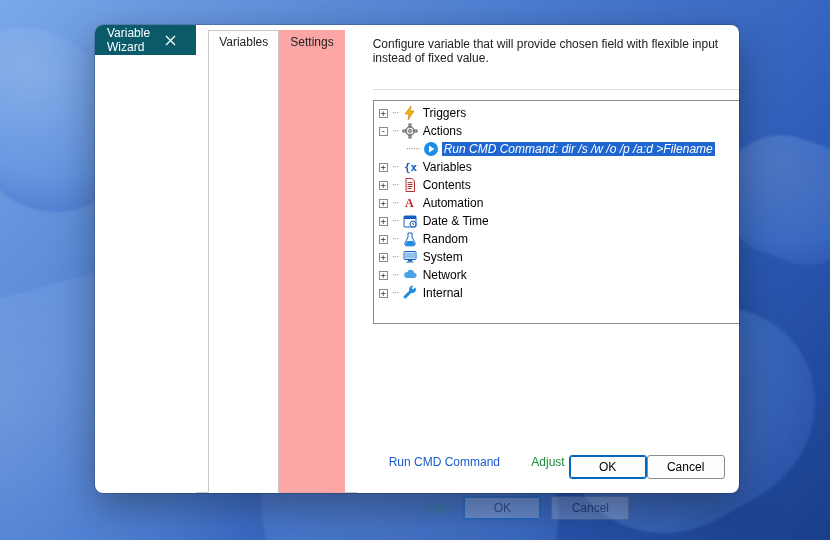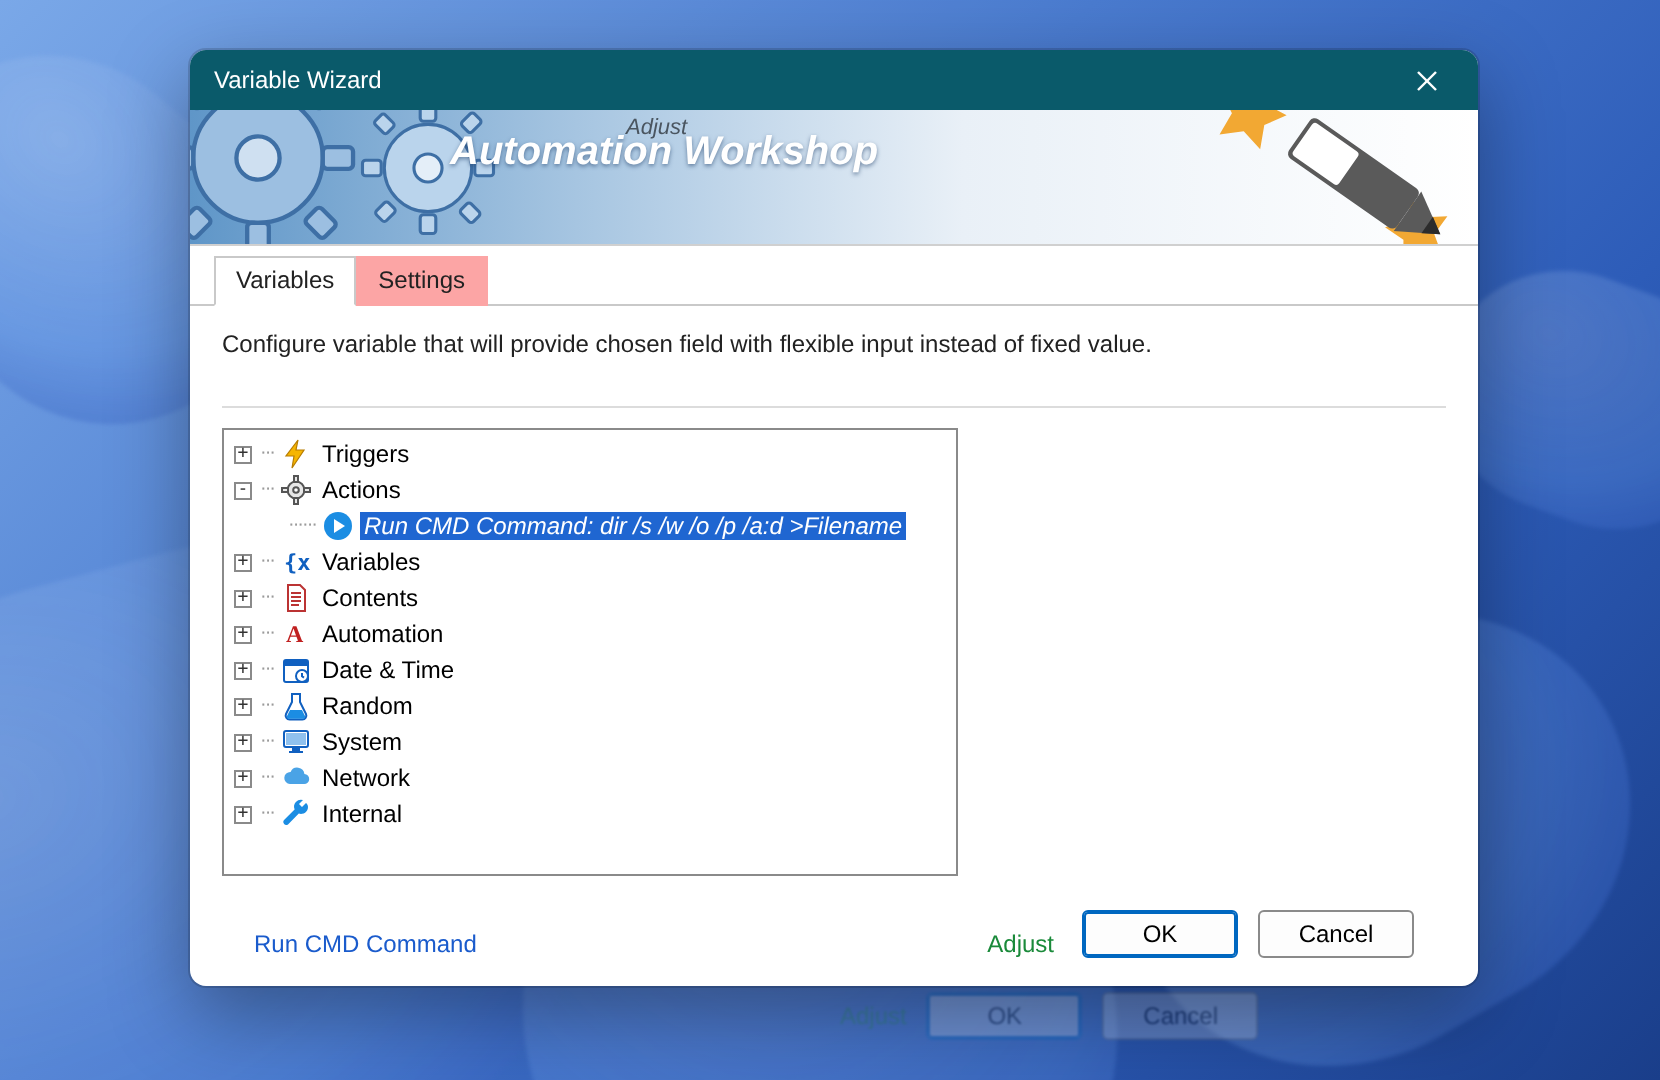--- a/index.html
+++ b/index.html
@@ -26,21 +26,21 @@
   .p5 { width: 200px; height: 160px; left: -60px; top: 40px; transform: rotate(40deg);}
 
   .window {
     position: absolute;
     left: 95px; top: 25px;
     width: 644px; height: 468px;
     background: #fff;
     border-radius: 8px;
     box-shadow: 0 14px 40px rgba(0,0,0,0.35), 0 0 0 1px rgba(0,0,0,0.15);
     display: flex;
-    flex-direction: column;
+    flex-direction: row;
     overflow: hidden;
   }
   .titlebar {
     height: 30px;
     background: #0a5a6a;
     color: #fff;
     display: flex; align-items: center;
     padding: 0 6px 0 12px;
     font-size: 12px;
   }
@@ -185,22 +185,21 @@
     width: 13px; height: 13px; border: 1px solid #333; border-radius: 50%;
     display: flex; align-items: center; justify-content: center;
     background: #fff;
   }
   .radio.checked .rdot { border-color: #0067c0; }
   .radio.checked .rdot::after {
     content: ""; width: 7px; height: 7px; background: #0067c0; border-radius: 50%;
   }
 
   .footer {
-    display: flex; align-items: flex-end;
-    gap: 10px;
+    display: flex; align-items: flex-start;
     padding: 10px 16px 14px 16px;
     border-top: 0;
   }
   .footer .link {
     color: #1a5bcc; font-size: 12px;
     cursor: pointer;
   }
   .footer .spacer { flex: 1; }
   .footer .adjust {
     color: #1a8a3a; font-size: 12px;

